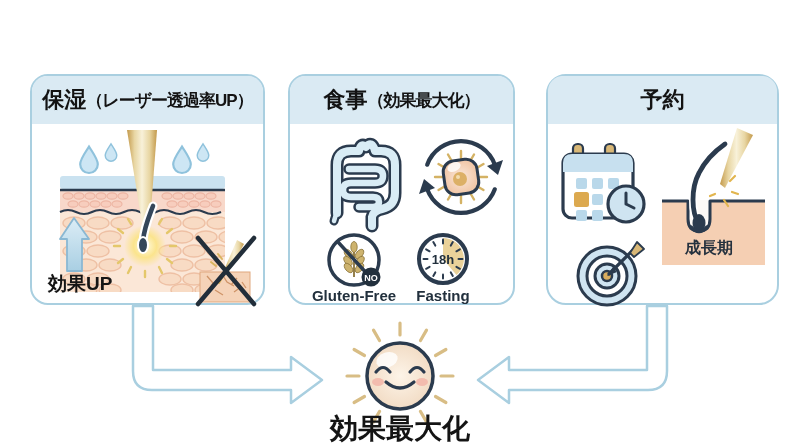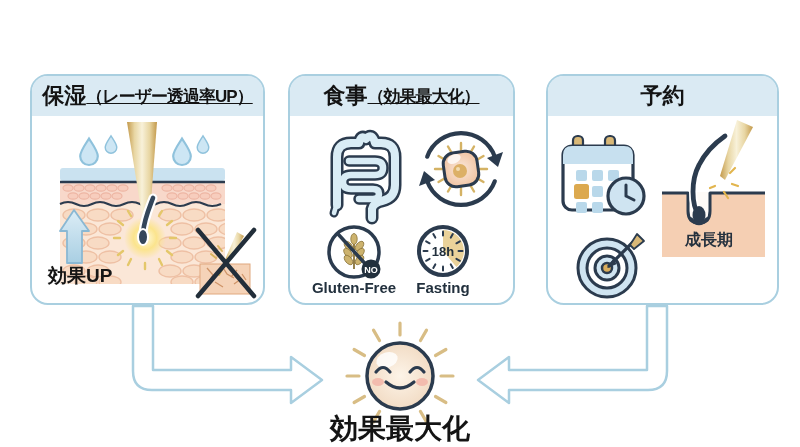--- a/index.html
+++ b/index.html
@@ -3,26 +3,26 @@
 <meta charset="utf-8">
 <style>
   html,body{margin:0;padding:0;background:#fff;}
   .stage{position:relative;width:800px;height:447px;background:#fff;overflow:hidden;
          font-family:"Liberation Sans",sans-serif;}
   .connectors{position:absolute;left:0;top:0;z-index:1;pointer-events:none;}
   .panel{position:absolute;top:74px;height:231px;background:#fff;border:2px solid #a9cfe0;
          border-radius:18px;box-sizing:border-box;z-index:2;}
   #panel-moisturizing{left:30px;width:235px;}
   #panel-diet{left:288px;width:227px;}
-  #panel-booking{left:546px;width:233px;}
-  .panel-header{height:40px;background:#daeaf3;border-radius:15px 15px 0 0;
+  #panel-booking{left:546px;width:233px;border-radius:20px;}
+  .panel-header{height:48px;background:#daeaf3;border-radius:15px 15px 0 0;
                 display:flex;align-items:center;justify-content:center;
                 font-weight:700;color:#131313;white-space:nowrap;}
   .title-main{font-size:22px;}
-  .title-sub{font-size:17px;letter-spacing:-1px;text-decoration:underline;}
+  .title-sub{font-size:17px;letter-spacing:-1px;}
   .panel-body{position:relative;height:185px;}
   .panel-body > svg{position:absolute;left:0;top:0;}
   .face-wrap{position:absolute;left:320px;top:312px;z-index:3;}
   .result-label{position:absolute;left:300px;top:410px;width:200px;text-align:center;
                 font-size:28px;font-weight:700;color:#141414;z-index:3;}
   .svgtxt{font-family:"Liberation Sans",sans-serif;}
 </style>
 </head>
 <body>
 

